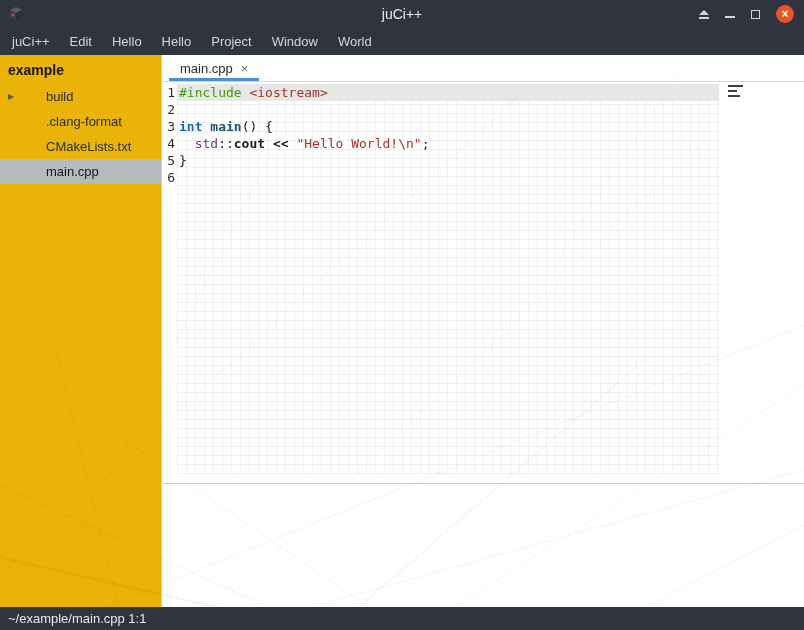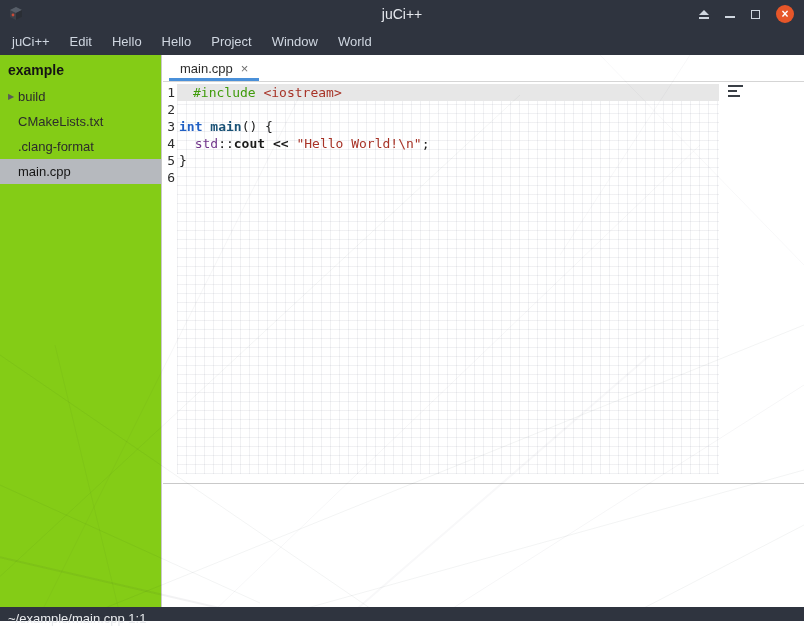--- a/index.html
+++ b/index.html
@@ -41,28 +41,28 @@
   }
   .menu-item { color: #cfd6e0; font-size: 13px; padding: 0 10px; line-height: 27px; }
 
   
   .content { position: absolute; left: 0; top: 55px; width: 804px; height: 552px; background: #ffffff; }
   .bg-lines { position: absolute; left: 0; top: 0; width: 804px; height: 552px; pointer-events: none; z-index: 5; }
 
   
   .sidebar {
     position: absolute; left: 0; top: 0; width: 162px; height: 552px;
-    background: #84cc16; border-right: 1px solid #c9c9c9;
+    background: #eab308; border-right: 1px solid #c9c9c9;
   }
   .tree-root { font-size: 14px; font-weight: bold; color: #141414; padding: 7px 8px 6px 8px; }
   .tree-row { height: 25px; display: flex; align-items: center; font-size: 13px; color: #2c2c2c; }
   .tree-row.selected { background: #b6b9be; color: #161616; }
   .expander { width: 16px; text-align: center; font-size: 8px; color: #5a5a5a; flex: 0 0 16px; padding-left: 6px; }
   .expander.spacer { visibility: hidden; }
-  .tree-label { padding-left: 2px; }
+  .tree-label { padding-left: 2px; margin-left: 28px; }
 
   
   .main { position: absolute; left: 163px; top: 0; width: 641px; height: 552px; }
   .tabbar {
     height: 27px; background: #ffffff; border-bottom: 1px solid #d5d5d5;
     display: flex; align-items: stretch; padding-left: 6px;
   }
   .tab { position: relative; display: flex; align-items: center; gap: 8px; padding: 0 11px; font-size: 13px; color: #2d2d2d; }
   .tab.active::after { content: ""; position: absolute; left: 0; right: 0; bottom: 0; height: 3px; background: var(--accent, #4a90d9); }
   .tab-close { color: #6e6e6e; font-size: 13px; }
@@ -81,41 +81,41 @@
     font-family: "DejaVu Sans Mono", monospace; font-size: 13px; line-height: 17px;
     color: #2d2d2d; text-align: right;
   }
   .ln { height: 17px; padding-right: 2px; }
   .code-lines {
     position: absolute; left: 16px; top: 2px; width: 540px;
     font-family: "DejaVu Sans Mono", monospace; font-size: 13px; line-height: 17px;
     color: #1a1a1a; white-space: pre; z-index: 1;
   }
   .code-line { min-height: 17px; }
-  .code-line.hl { background: #e7e7e7; margin-left: -2px; padding-left: 16px; }
+  .code-line.hl { background: #e7e7e7; margin-left: -2px; padding-left: 2px; }
   .tok-preproc { color: var(--preproc, #3f9b0b); }
   .tok-string { color: var(--string, #a73327); }
   .tok-keyword { color: var(--keyword, #2160c4); font-weight: bold; }
   .tok-function { color: var(--function, #1a5276); font-weight: bold; }
   .tok-namespace { color: var(--namespace, #71368a); font-weight: normal; }
   .tok-bold { font-weight: bold; }
   .tok-plain { color: #1a1a1a; }
 
   .minimap { position: absolute; left: 565px; top: 3px; width: 18px; z-index: 2; }
   .mm-bar { height: 2px; background: #3a3f46; margin-bottom: 3px; }
   .mm-bar.b1 { width: 15px; }
   .mm-bar.b2 { width: 9px; }
   .mm-bar.b3 { width: 12px; }
 
   
   .bottom-panel { height: 124px; background: #ffffff; border-top: 1px solid #c9c9c9; }
 
   
   .statusbar {
-    position: absolute; left: 0; top: 607px; width: 804px; height: 14px;
+    position: absolute; left: 0; top: 607px; width: 804px; height: 23px;
     background: var(--header, #2f343f);
     color: #e8eaed; font-size: 13px; line-height: 23px; padding-left: 8px;
   }
 </style>
 </head>
 <body>
 
 <div class="titlebar">
   <svg class="app-icon" viewBox="0 0 18 18">
     <polygon points="3,5 9,2 15,5 15,12 9,15 3,12" fill="#3b4048"></polygon>
@@ -155,25 +155,25 @@
 
   <div class="sidebar">
     <div class="tree-root">example</div>
     <div>
         <div class="tree-row">
           <span class="expander">▶</span>
           <span class="tree-label">build</span>
         </div>
         <div class="tree-row">
           <span class="expander spacer">▶</span>
-          <span class="tree-label">CMakeLists.txt</span>
+          <span class="tree-label">.clang-format</span>
         </div>
         <div class="tree-row">
           <span class="expander spacer">▶</span>
-          <span class="tree-label">.clang-format</span>
+          <span class="tree-label">CMakeLists.txt</span>
         </div>
         <div class="tree-row selected">
           <span class="expander spacer">▶</span>
           <span class="tree-label">main.cpp</span>
         </div>
       </div>
   </div>
 
   <div class="main">
     <div class="tabbar">

